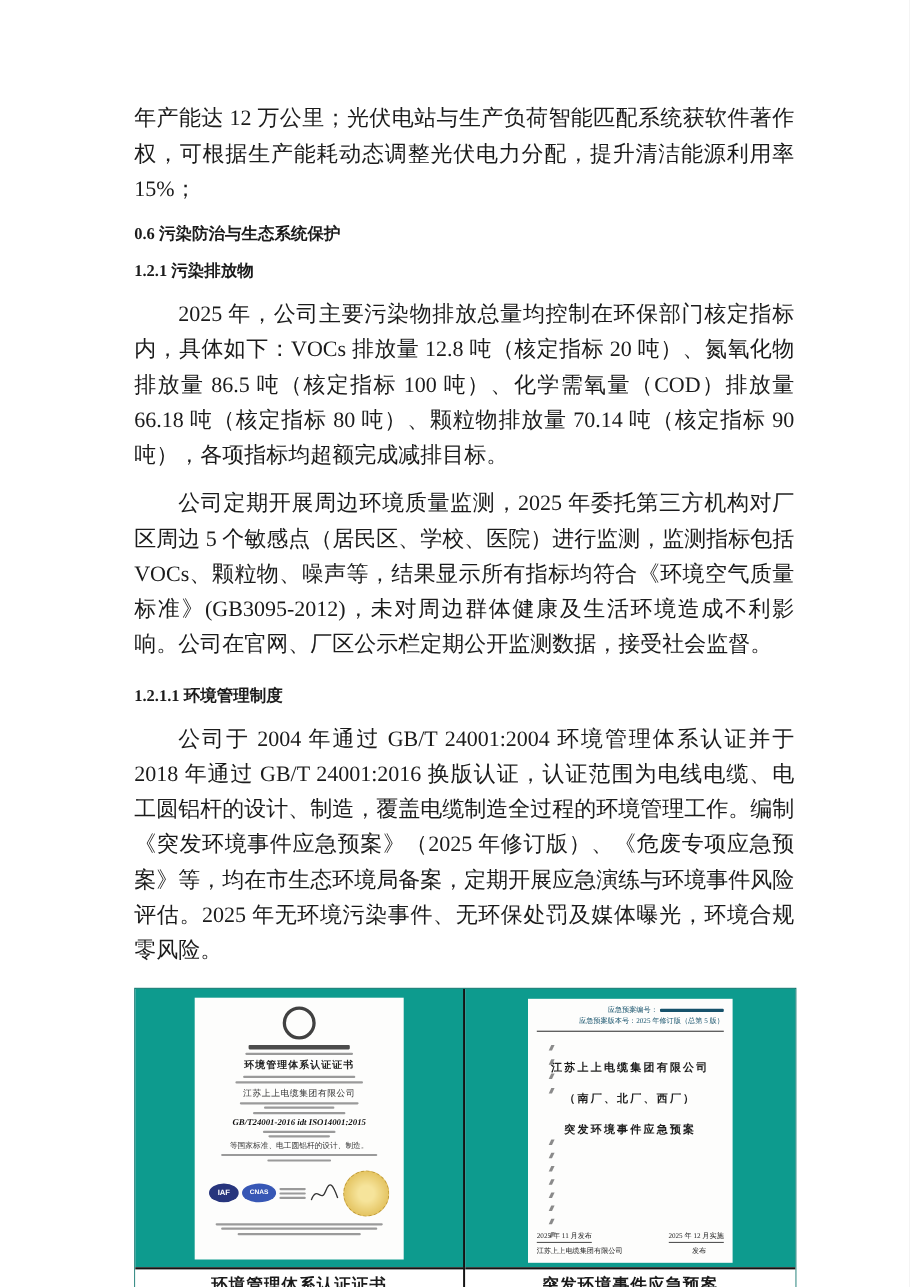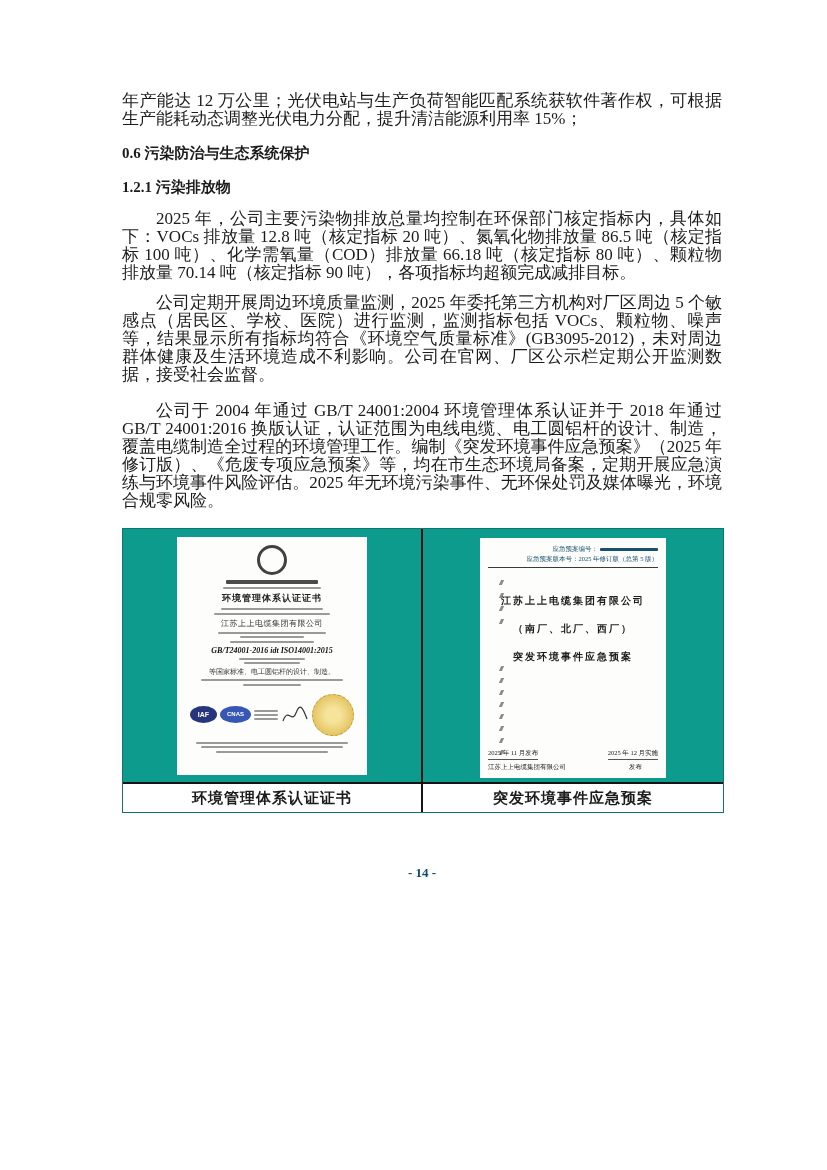--- a/index.html
+++ b/index.html
@@ -2,21 +2,21 @@
 <html><head>
 <meta charset="utf-8">
 <style>
   html,body{margin:0;padding:0;background:#e8e8e8;}
   .page{
     width:827px;height:1170px;background:#ffffff;position:relative;
     margin:0 auto;overflow:hidden;
     font-family:"Liberation Serif","DejaVu Serif",serif;color:#1b1b1b;
   }
   .content{padding:92px 105px 0 122px;width:600px;box-sizing:content-box;}
-  p.body{font-size:17px;line-height:18px;margin:0 0 12px 0;text-align:justify;}
+  p.body{font-size:20px;line-height:32px;margin:0 0 12px 0;text-align:justify;}
   p.body.indent{text-indent:2em;}
   h2.sec,h3.sec,h4.sec{font-size:15px;line-height:26px;font-weight:700;margin:0;}
   h2.sec{margin:4px 0 8px 0;}
   h3.sec{margin:0 0 10px 0;}
   h4.sec{margin:2px 0 10px 0;}
   p.last{margin-bottom:18px;font-family:Liberation Serif, serif;}
 
   
   .cert-table{
     width:600px;border:1px solid #0f766e;display:grid;
@@ -85,20 +85,21 @@
   <div class="content">
 
     <p class="body">年产能达 12 万公里；光伏电站与生产负荷智能匹配系统获软件著作权，可根据生产能耗动态调整光伏电力分配，提升清洁能源利用率 15%；</p>
 
     <h2 class="sec">0.6 污染防治与生态系统保护</h2>
     <h3 class="sec">1.2.1 污染排放物</h3>
 
     <p class="body indent">2025 年，公司主要污染物排放总量均控制在环保部门核定指标内，具体如下：VOCs 排放量 12.8 吨（核定指标 20 吨）、氮氧化物排放量 86.5 吨（核定指标 100 吨）、化学需氧量（COD）排放量 66.18 吨（核定指标 80 吨）、颗粒物排放量 70.14 吨（核定指标 90 吨），各项指标均超额完成减排目标。</p>
     <p class="body indent last">公司定期开展周边环境质量监测，2025 年委托第三方机构对厂区周边 5 个敏感点（居民区、学校、医院）进行监测，监测指标包括 VOCs、颗粒物、噪声等，结果显示所有指标均符合《环境空气质量标准》(GB3095-2012)，未对周边群体健康及生活环境造成不利影响。公司在官网、厂区公示栏定期公开监测数据，接受社会监督。</p>
 
+    <h4 class="sec">1.2.1.1 环境管理制度</h4>
     <p class="body indent last">公司于 2004 年通过 GB/T 24001:2004 环境管理体系认证并于 2018 年通过 GB/T 24001:2016 换版认证，认证范围为电线电缆、电工圆铝杆的设计、制造，覆盖电缆制造全过程的环境管理工作。编制《突发环境事件应急预案》（2025 年修订版）、《危废专项应急预案》等，均在市生态环境局备案，定期开展应急演练与环境事件风险评估。2025 年无环境污染事件、无环保处罚及媒体曝光，环境合规零风险。</p>
 
     <div class="cert-table">
 
       <div class="cert-img-cell cell-divider">
         <div class="paper paper-left">
           <div class="seal-ring"></div>
           <div class="bl dark" style="width:92px"></div>
           <div class="bl f" style="width:98px"></div>
           <div class="t-title">环境管理体系认证证书</div>

